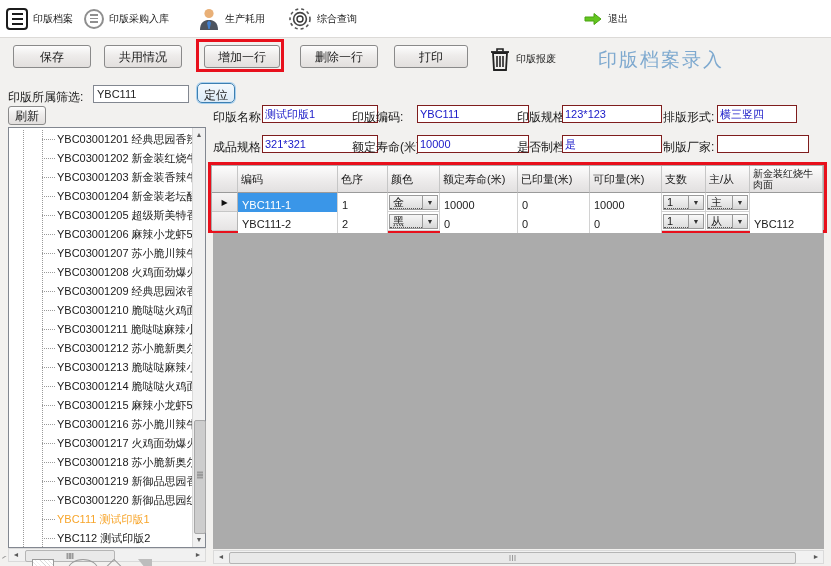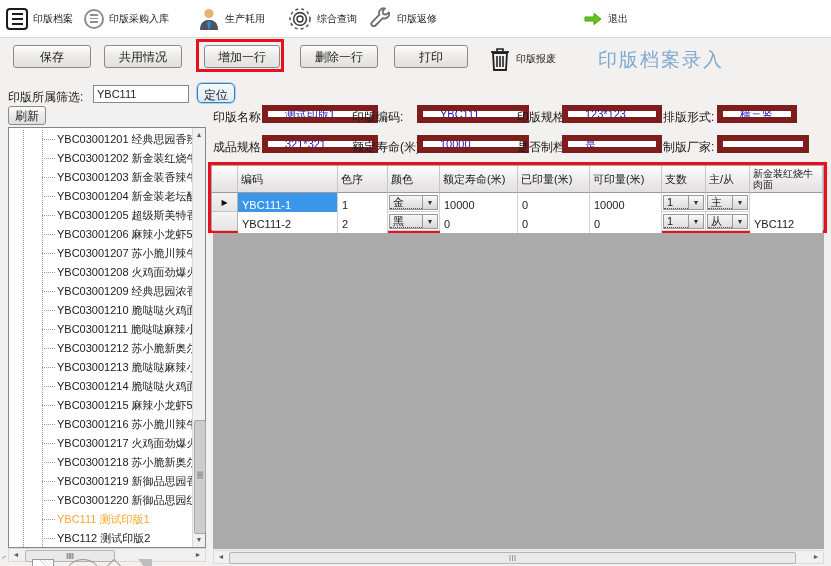--- a/index.html
+++ b/index.html
@@ -59,21 +59,21 @@
   .hscroll .arr.rt{right:0;}
   .hthumb{position:absolute;top:1px;height:10px;background:#e9e9e9;border:1px solid #b5b5b5;border-radius:2px;cursor:pointer;}
   .hthumb::after{content:"";position:absolute;top:2px;bottom:2px;left:50%;margin-left:-1px;width:1.5px;background:#9a9a9a;box-shadow:2.5px 0 0 #9a9a9a,-2.5px 0 0 #9a9a9a;}
   .tree-hscroll{left:8px;top:548px;width:198px;}
   .tree-hscroll .hthumb{left:16px;width:88px;}
   .grid-hscroll{left:213px;top:550px;width:611px;}
   .grid-hscroll .hthumb{left:15px;width:565px;}
 
   
   .f-label{position:absolute;font-size:12px;color:#1a1a1a;white-space:nowrap;}
-  .f-input{position:absolute;height:18px;box-sizing:border-box;border:6px solid #7f1d1d;background:#fff;font-size:11px;color:#1818c8;padding:0 17px;font-family:inherit;}
+  .f-input{position:absolute;height:18px;box-sizing:border-box;border:1px solid #7f1d1d;background:#fff;font-size:11px;color:#1818c8;padding:0 2px;font-family:inherit;}
 
   
   .grid-red-box{position:absolute;left:208px;top:162px;width:619px;height:71px;border:3px solid #e8101c;box-sizing:border-box;background:#ababab;}
   .grid{position:absolute;left:1px;top:1px;display:grid;
     grid-template-columns:26px 100px 50px 52px 78px 72px 72px 44px 44px 73px;
     grid-template-rows:27px 19px 19px;
     font-size:11px;color:#1a1a1a;background:#fff;border-radius:26px;}
   .hc{background:linear-gradient(#fdfdfd,#eceaea 60%,#e2e0e0);border-right:1px solid #c6c6c6;border-bottom:1px solid #9a9a9a;display:flex;align-items:center;padding:0 3px;box-sizing:border-box;line-height:11px;overflow:hidden;}
   .hc.small{font-size:10px;}
   .dc{background:#fff;border-right:1px solid #d2d2d2;border-bottom:1px solid #d2d2d2;display:flex;align-items:center;padding:12px 4px;box-sizing:border-box;overflow:hidden;white-space:nowrap;}
@@ -129,28 +129,20 @@
     </div>
     <div class="tool-item" style="left:288px;">
       <span>
         <svg width="24" height="24" viewBox="0 0 24 24">
           <circle cx="12" cy="12" r="10" fill="none" stroke="#555" stroke-width="1.6" stroke-dasharray="3 3"></circle>
           <circle cx="12" cy="12" r="6.4" fill="#fff" stroke="#444" stroke-width="1.6"></circle>
           <circle cx="12" cy="12" r="3" fill="#fff" stroke="#333" stroke-width="1.4"></circle>
         </svg>
       </span>
       <span>综合查询</span>
-    </div>
-    <div class="tool-item" style="left:368px;">
-      <span>
-        <svg width="24" height="24" viewBox="0 0 24 24">
-          <path d="M21 5.5 a4.6 4.6 0 0 1 -6.2 5.6 L7.5 18.5 a2.4 2.4 0 0 1 -3.4 -3.4 L11.4 7.7 A4.6 4.6 0 0 1 17 1.5 l-2.4 2.6 0.6 2.9 2.9 0.6 Z" fill="none" stroke="#6e6e6e" stroke-width="1.8" stroke-linejoin="round"></path>
-        </svg>
-      </span>
-      <span>印版返修</span>
     </div>
     <div class="tool-item" style="left:489px;margin-top:40px;">
       <span>
         <svg width="22" height="26" viewBox="0 0 22 26">
           <path d="M4 7 h14 l-1 17 h-12 Z" fill="none" stroke="#222" stroke-width="1.8"></path>
           <line x1="8" y1="10" x2="8" y2="21" stroke="#222" stroke-width="1.6"></line>
           <line x1="11" y1="10" x2="11" y2="21" stroke="#222" stroke-width="1.6"></line>
           <line x1="14" y1="10" x2="14" y2="21" stroke="#222" stroke-width="1.6"></line>
           <line x1="2" y1="6" x2="20" y2="6" stroke="#222" stroke-width="1.8"></line>
           <path d="M8 5.5 v-2.5 h6 v2.5" fill="none" stroke="#222" stroke-width="1.6"></path>

